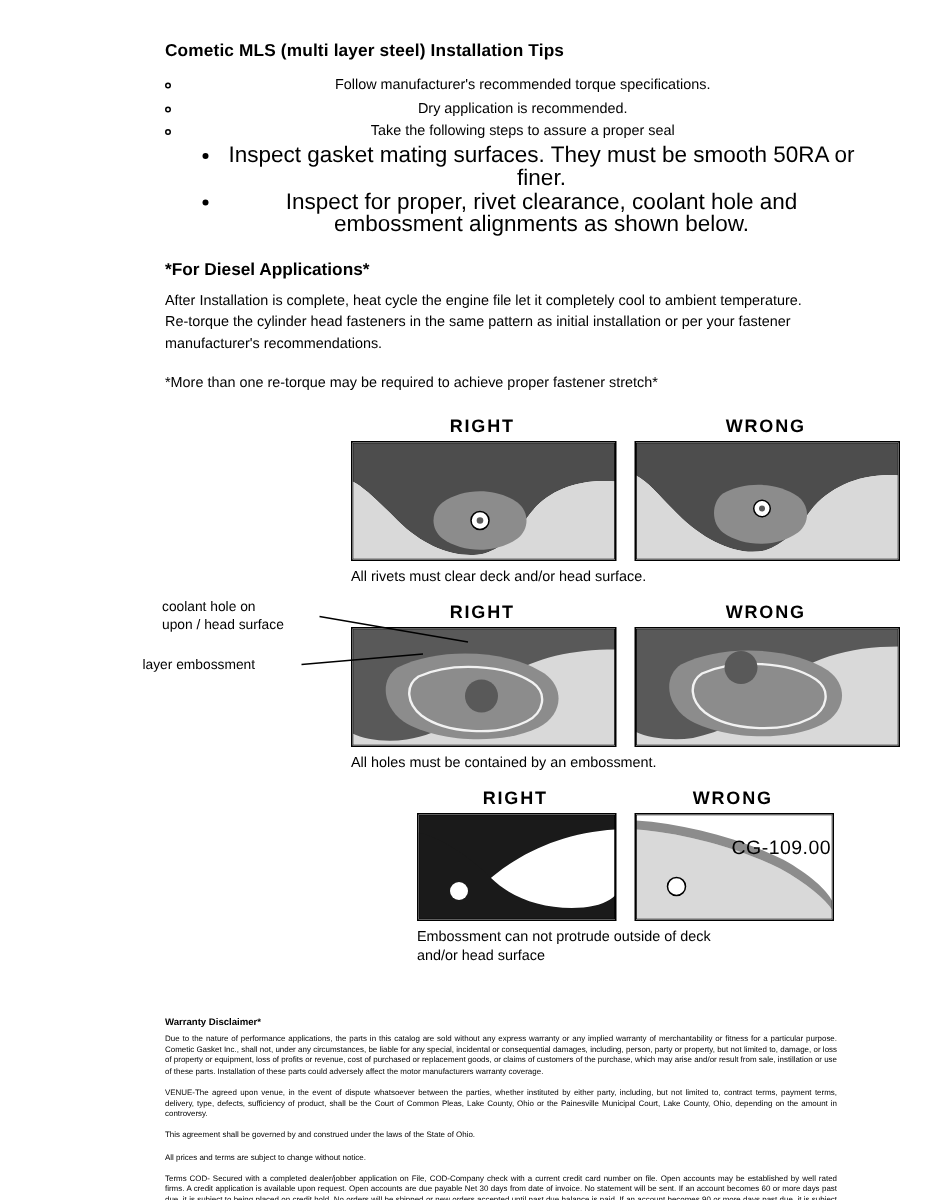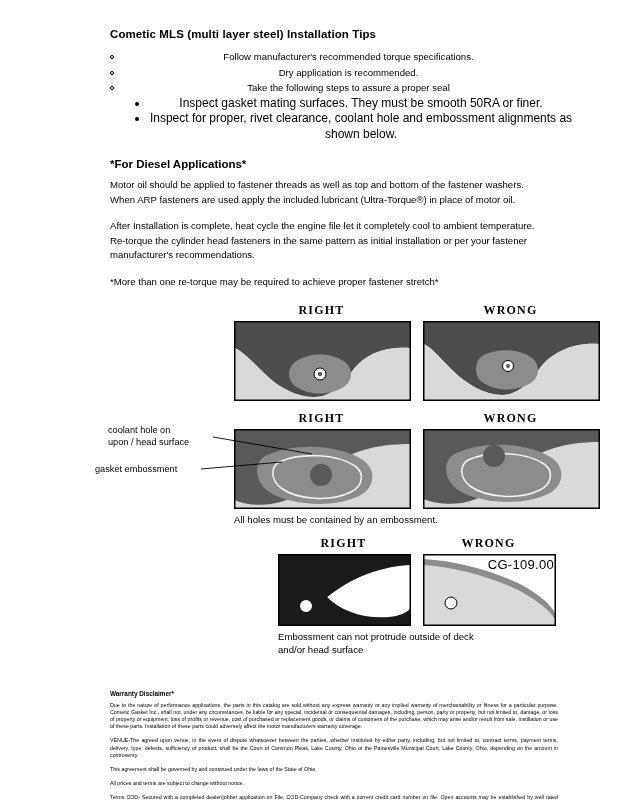--- a/index.html
+++ b/index.html
@@ -50,21 +50,21 @@
     border: 1px solid #000;
     border-radius: 50%;
     box-sizing: border-box;
   }
   ul.sub {
     list-style: none;
     margin: 0;
     padding: 0 0 0 14px;
   }
   ul.sub > li {
-    font-size: 12px;
+    font-size: 15px;
     line-height: 15.5px;
     position: relative;
     padding-left: 11px;
   }
   ul.sub > li::before {
     content: "";
     position: absolute;
     left: 0px;
     top: 6px;
     width: 4px;
@@ -92,21 +92,20 @@
   
   .figs {
     margin-top: 14px;
     position: relative;
   }
   .figrow {
     display: flex;
     gap: 14px;
     justify-content: flex-start;
     margin-left: 192px;
-    font-family: Liberation Serif, serif;
   }
   .figcell {
     width: 175px;
   }
   .figlabel {
     text-align: center;
     font-size: 12px;
     font-weight: bold;
     letter-spacing: 1.2px;
     margin-bottom: 3px;
@@ -182,21 +181,20 @@
     <li>
       <span>Take the following steps to assure a proper seal</span>
       <ul class="sub">
         <li>Inspect gasket mating surfaces.  They must be smooth 50RA or finer.</li>
         <li>Inspect for proper, rivet clearance, coolant hole and embossment alignments as shown below.</li>
       </ul>
     </li>
   </ul>
 
   <h2 class="section">*For Diesel Applications*</h2>
-  <p class="body">Motor oil should be applied to fastener threads as well as top and bottom of the fastener washers. When ARP fasteners are used apply the included lubricant (Ultra-Torque®) in place of motor oil.</p>
   <p class="body">After Installation is complete, heat cycle the engine file let it completely cool to ambient temperature. Re-torque the cylinder head fasteners in the same pattern as initial installation or per your fastener manufacturer's recommendations.</p>
   <p class="note">*More than one re-torque may be required to achieve proper fastener stretch*</p>
 
   <div class="figs">
 
     <div class="figrow">
       <div class="figcell">
         <div class="figlabel">RIGHT</div>
         <div class="figbox">
           <svg width="175" height="78" viewBox="0 0 175 78" xmlns="http://www.w3.org/2000/svg">
@@ -218,20 +216,21 @@
             <path d="M0,0 L175,0 L175,22 C150,20 128,30 116,46 C106,60 98,68 86,72 C68,76 46,66 28,48 C16,36 8,26 0,22 Z" fill="#4d4d4d"></path>
             <path d="M0,22 C8,26 16,36 28,48 C46,66 68,76 86,72 C98,68 106,60 116,46 C128,30 150,20 175,22 L175,78 L0,78 Z" fill="#d9d9d9"></path>
             <path d="M58,34 C72,26 94,26 108,36 C116,42 116,54 108,60 C94,70 72,70 58,60 C50,54 50,40 58,34 Z" fill="#8c8c8c"></path>
             <circle cx="84" cy="44" r="5.5" fill="#ffffff" stroke="#000000" stroke-width="1"></circle>
             <circle cx="84" cy="44" r="2" fill="#595959"></circle>
             <rect x="0" y="0" width="175" height="78" fill="none" stroke="#000000" stroke-width="1"></rect>
           </svg>
         </div>
       </div>
     </div>
+    <div class="caption">All rivets must clear deck and/or head surface.</div>
 
     <div class="figrow" style="margin-top:10px;">
       <div class="figcell">
         <div class="figlabel">RIGHT</div>
         <div class="figbox">
           <svg width="175" height="78" viewBox="0 0 175 78" xmlns="http://www.w3.org/2000/svg">
             <rect x="0" y="0" width="175" height="78" fill="#d9d9d9"></rect>
             <path d="M0,0 L175,0 L175,14 C140,14 110,22 92,42 C78,58 60,70 36,74 C22,76 8,74 0,70 Z" fill="#595959"></path>
             <path d="M30,26 C58,12 104,14 128,30 C142,40 140,58 124,66 C100,78 56,76 34,62 C20,52 18,34 30,26 Z" fill="#8c8c8c"></path>
             <path d="M44,32 C66,22 102,24 120,36 C130,43 128,56 116,62 C96,72 62,70 46,58 C36,50 35,38 44,32 Z" fill="none" stroke="#f2f2f2" stroke-width="1.6"></path>
@@ -254,21 +253,21 @@
         </div>
       </div>
     </div>
 
     <div class="callouts">
       <div class="callout" style="left:66px; top:121px;">
         <span>coolant hole on</span><br>
         <span>upon / head surface</span>
       </div>
       <div class="callout" style="left:53px; top:160px;">
-        <span>gasket embossment</span>
+        <span>layer embossment</span>
       </div>
       <svg style="position:absolute; left:0; top:0;" width="618" height="420">
         <line x1="171" y1="134" x2="270" y2="151" stroke="#000" stroke-width="0.9"></line>
         <line x1="159" y1="166" x2="240" y2="159" stroke="#000" stroke-width="0.9"></line>
       </svg>
     </div>
 
     <div class="caption">All holes must be contained by an embossment.</div>
 
     <div class="figrow" style="margin-top:10px; margin-left:236px;">

